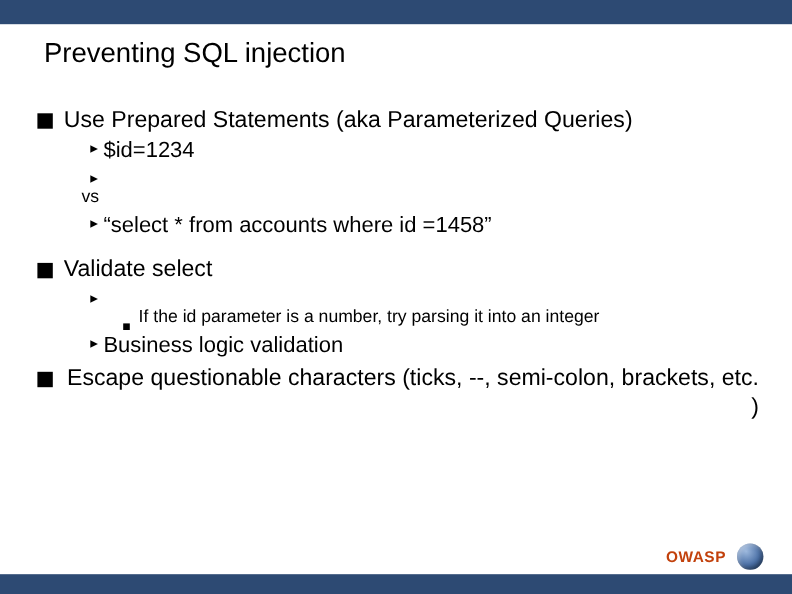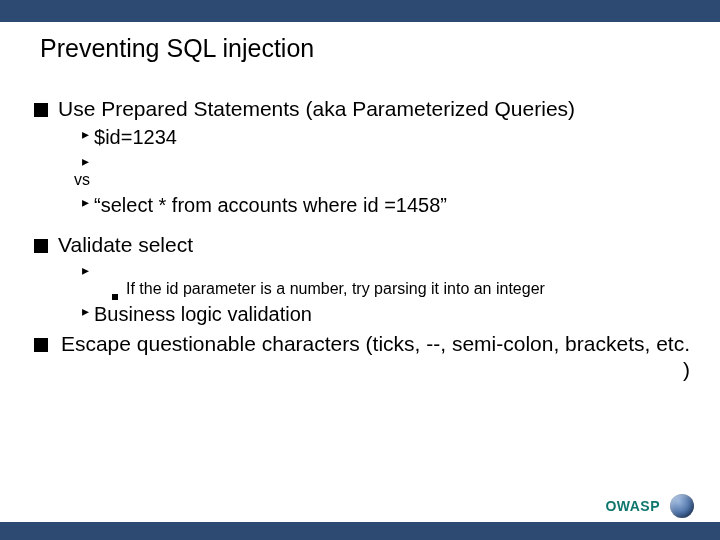--- a/index.html
+++ b/index.html
@@ -102,21 +102,21 @@
   .l3 .text {
     font-size: 16px;
     line-height: 1.3;
   }
   .footer-brand {
     position: absolute;
     bottom: 26px;
     right: 60px;
     font-size: 14px;
     font-weight: bold;
-    color: #0f766e;
+    color: #c2410c;
     letter-spacing: 0.5px;
     margin-top: 40px;
   }
   .footer-logo {
     position: absolute;
     bottom: 22px;
     right: 26px;
     width: 24px;
     height: 24px;
     border-radius: 50%;

